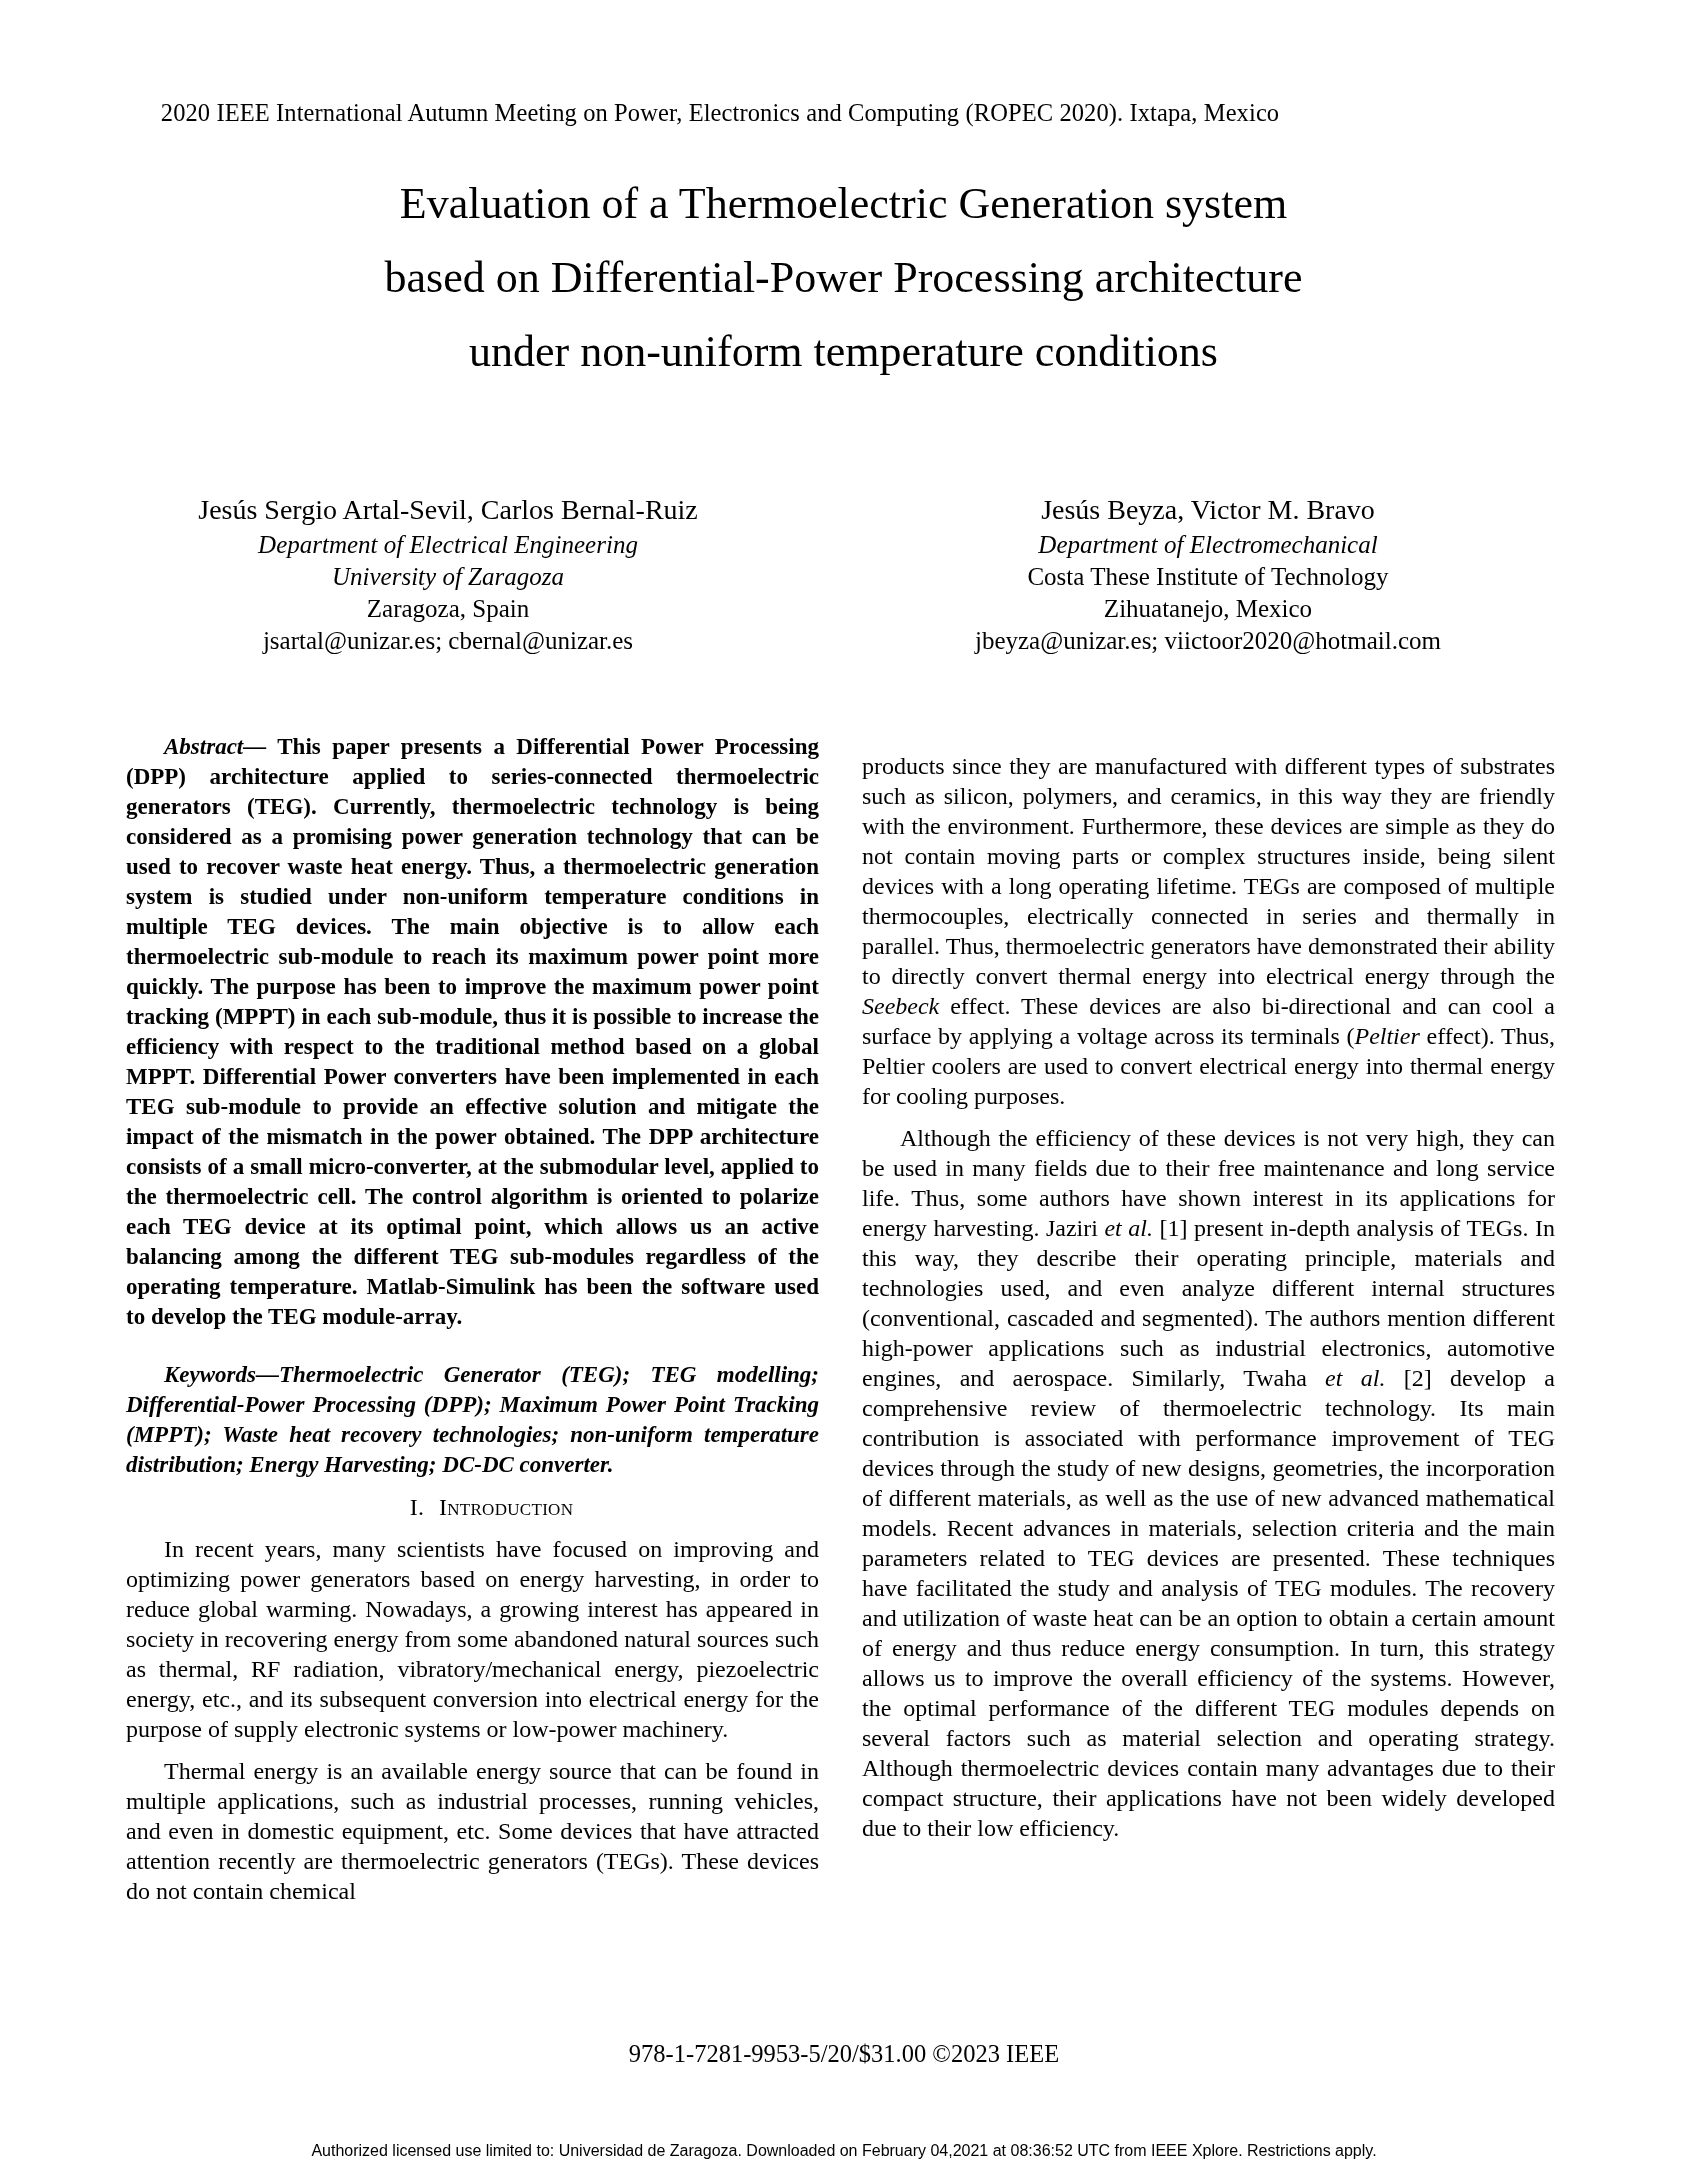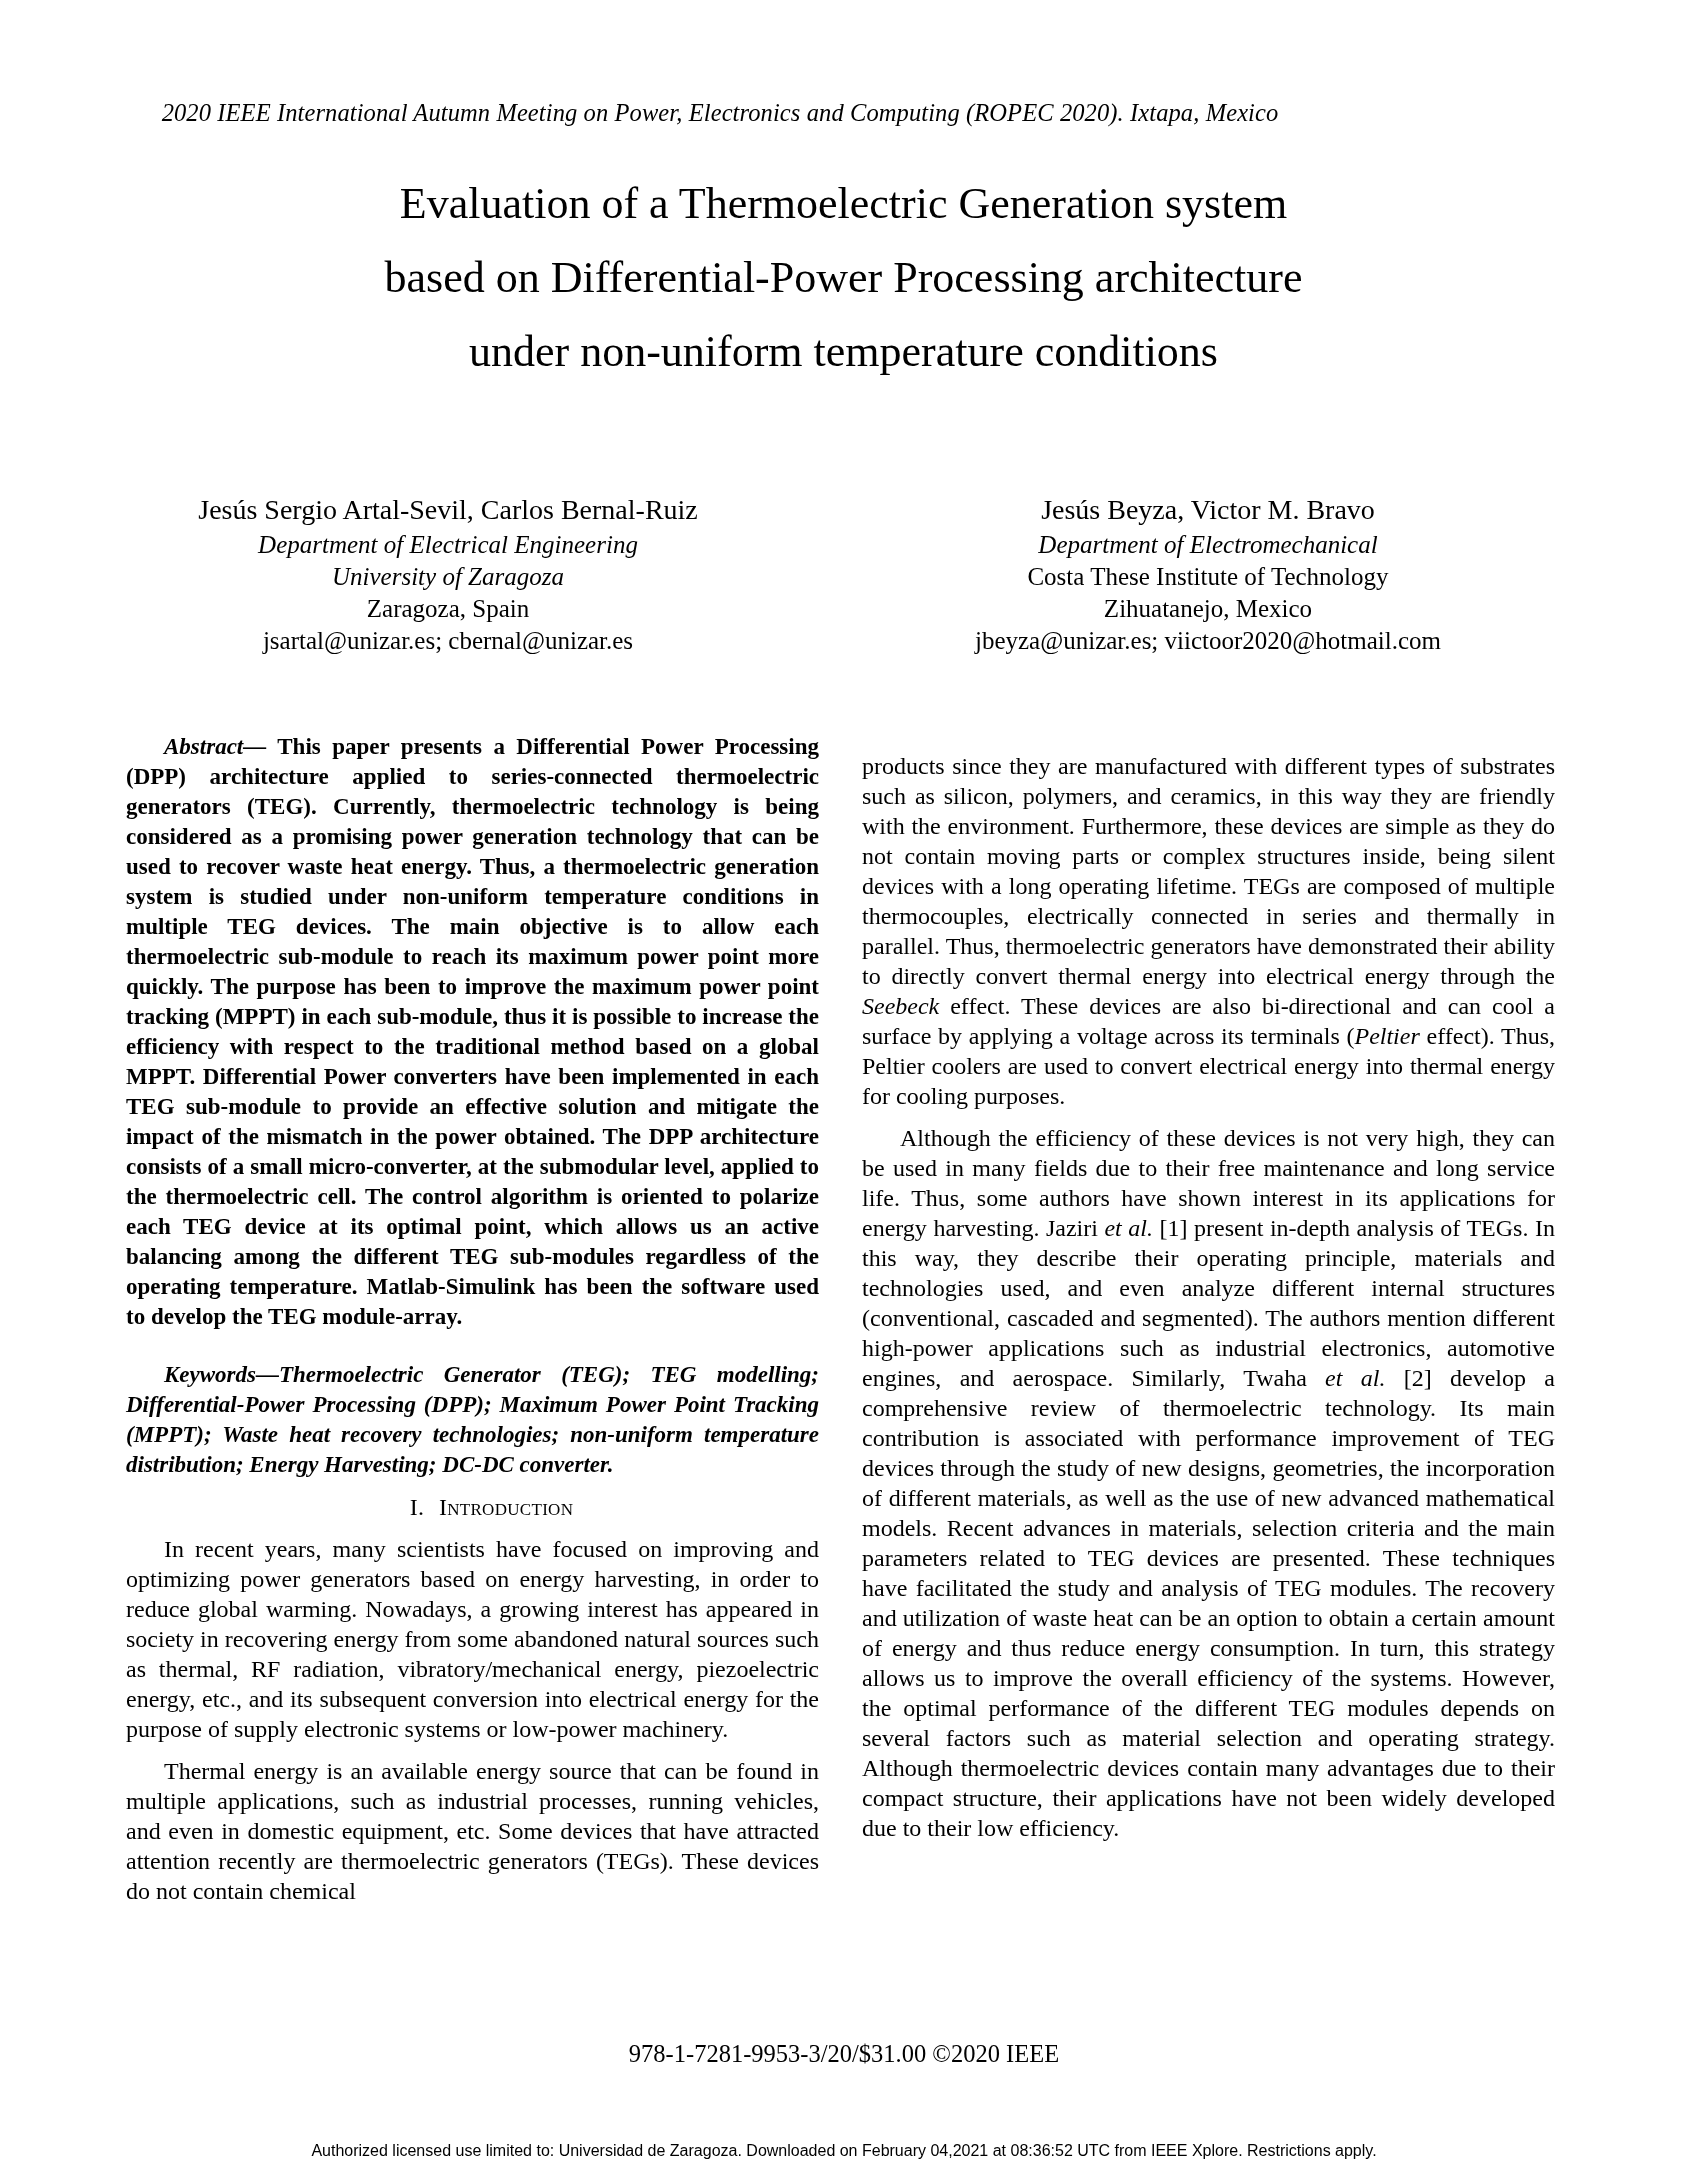--- a/index.html
+++ b/index.html
@@ -2,21 +2,21 @@
 <html style="font-size:10.6px"><head>
 <meta charset="utf-8">
 <style>
   html, body { margin: 0; padding: 0; background: #ffffff; }
   body {
     width: 1688px; height: 2183px; position: relative; overflow: hidden;
     font-family: "Liberation Serif", "DejaVu Serif", serif; color: #000;
   }
   .conf-header {
     position: absolute; top: 99px; left: 0; width: 1440px; text-align: center;
-    font-style: italic; font-size: 24.5px; letter-spacing: 0.1px;
+    font-size: 24.5px; letter-spacing: 0.1px;
   }
   .title {
     position: absolute; top: 167px; left: 99px; width: 1489px; text-align: center;
     font-size: 44px; line-height: 74px; margin: 0; font-weight: normal;
   }
   .author-block {
     position: absolute; top: 491px; width: 662px; text-align: center;
     font-size: 25px; line-height: 32px;
   }
   .author-block.left { left: 117px; }
@@ -85,15 +85,15 @@
   <p class="section-heading"><span class="num">I.</span><span>Introduction</span></p>
   <p>In recent years, many scientists have focused on improving and optimizing power generators based on energy harvesting, in order to reduce global warming. Nowadays, a growing interest has appeared in society in recovering energy from some abandoned natural sources such as thermal, RF radiation, vibratory/mechanical energy, piezoelectric energy, etc., and its subsequent conversion into electrical energy for the purpose of supply electronic systems or low-power machinery.</p>
   <p>Thermal energy is an available energy source that can be found in multiple applications, such as industrial processes, running vehicles, and even in domestic equipment, etc. Some devices that have attracted attention recently are thermoelectric generators (TEGs). These devices do not contain chemical</p>
 </div>
 
 <div class="col right">
   <p class="noindent"><span>products since they are manufactured with different types of substrates such as silicon, polymers, and ceramics, in this way they are friendly with the environment. Furthermore, these devices are simple as they do not contain moving parts or complex structures inside, being silent devices with a long operating lifetime. TEGs are composed of multiple thermocouples, electrically connected in series and thermally in parallel. Thus, thermoelectric generators have demonstrated their ability to directly convert thermal energy into electrical energy through the </span><i>Seebeck</i><span> effect. These devices are also bi-directional and can cool a surface by applying a voltage across its terminals (</span><i>Peltier</i><span> effect). Thus, Peltier coolers are used to convert electrical energy into thermal energy for cooling purposes.</span></p>
   <p><span>Although the efficiency of these devices is not very high, they can be used in many fields due to their free maintenance and long service life. Thus, some authors have shown interest in its applications for energy harvesting. Jaziri </span><i>et al.</i><span> [1] present in-depth analysis of TEGs. In this way, they describe their operating principle, materials and technologies used, and even analyze different internal structures (conventional, cascaded and segmented). The authors mention different high-power applications such as industrial electronics, automotive engines, and aerospace. Similarly, Twaha </span><i>et al.</i><span> [2] develop a comprehensive review of thermoelectric technology. Its main contribution is associated with performance improvement of TEG devices through the study of new designs, geometries, the incorporation of different materials, as well as the use of new advanced mathematical models. Recent advances in materials, selection criteria and the main parameters related to TEG devices are presented. These techniques have facilitated the study and analysis of TEG modules. The recovery and utilization of waste heat can be an option to obtain a certain amount of energy and thus reduce energy consumption. In turn, this strategy allows us to improve the overall efficiency of the systems. However, the optimal performance of the different TEG modules depends on several factors such as material selection and operating strategy. Although thermoelectric devices contain many advantages due to their compact structure, their applications have not been widely developed due to their low efficiency.</span></p>
 </div>
 
-<div class="footer-isbn">978-1-7281-9953-3/20/$31.00 ©2020 IEEE</div>
+<div class="footer-isbn">978-1-7281-9953-5/20/$31.00 ©2023 IEEE</div>
 <div class="footer-auth">Authorized licensed use limited to: Universidad de Zaragoza. Downloaded on February 04,2021 at 08:36:52 UTC from IEEE Xplore.  Restrictions apply.</div>
 
 
 </body></html>

